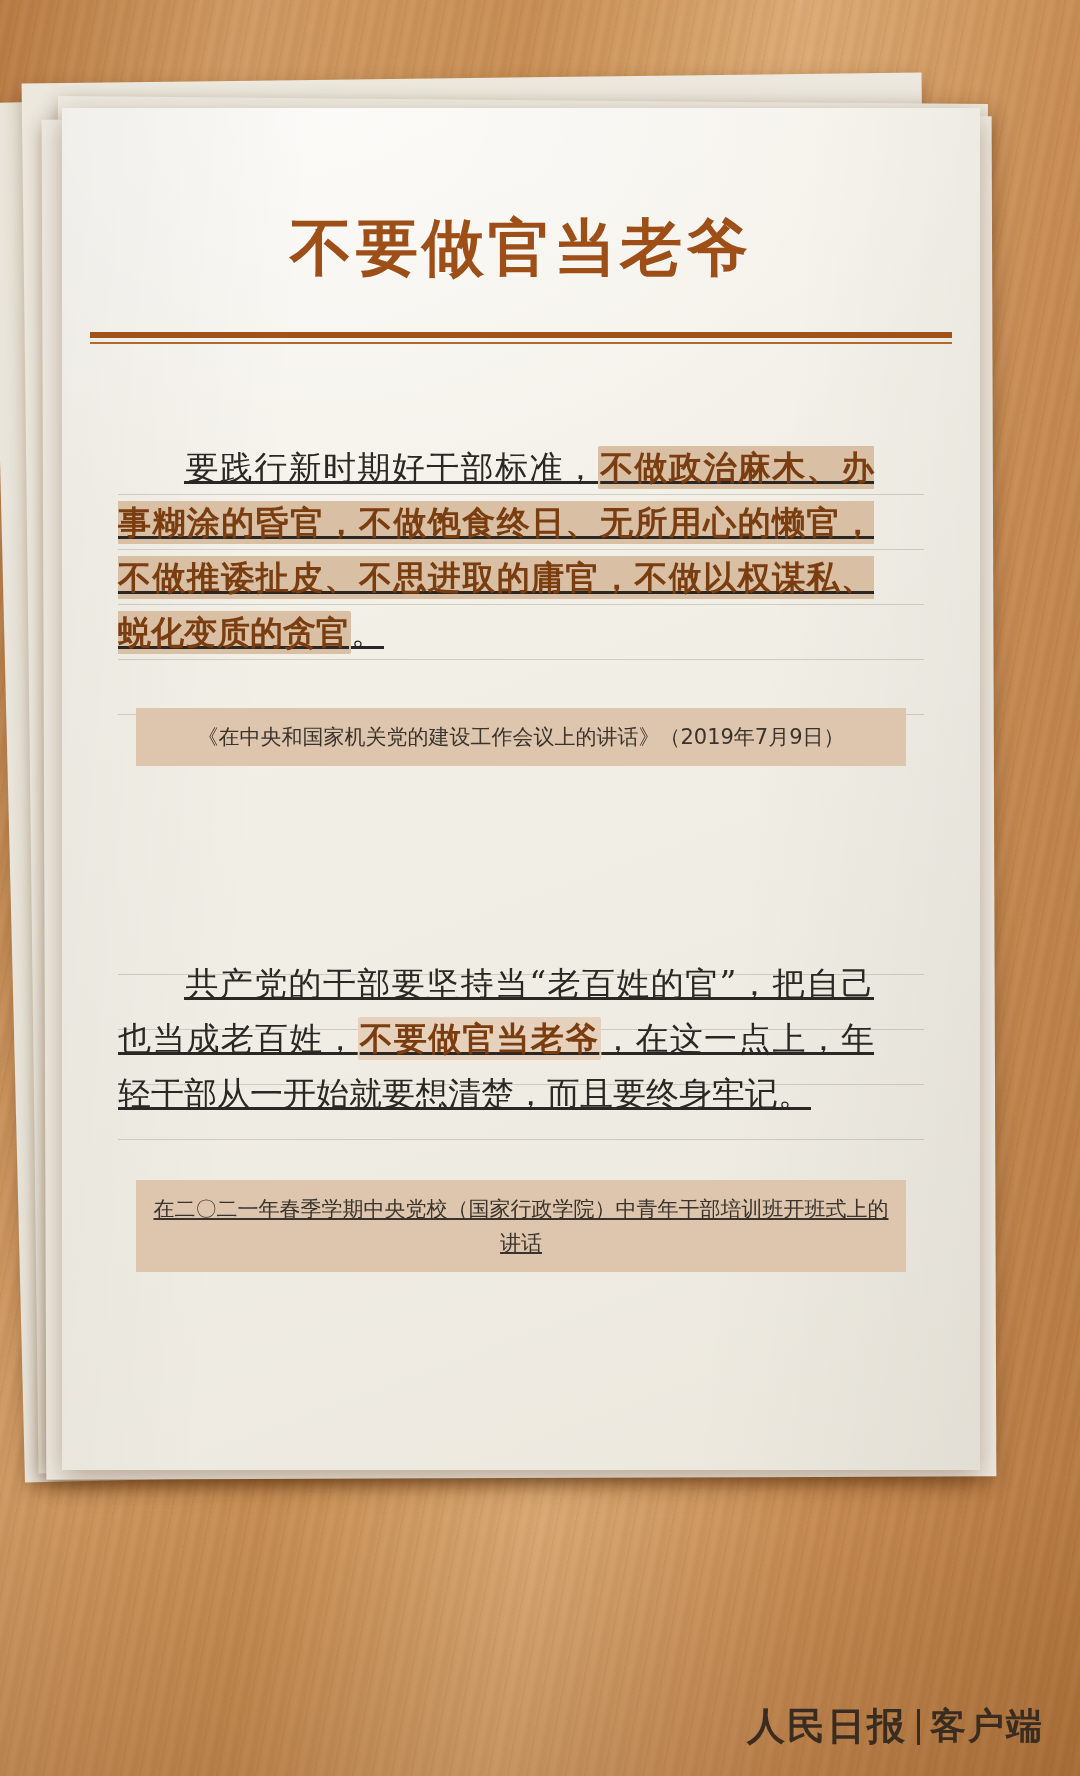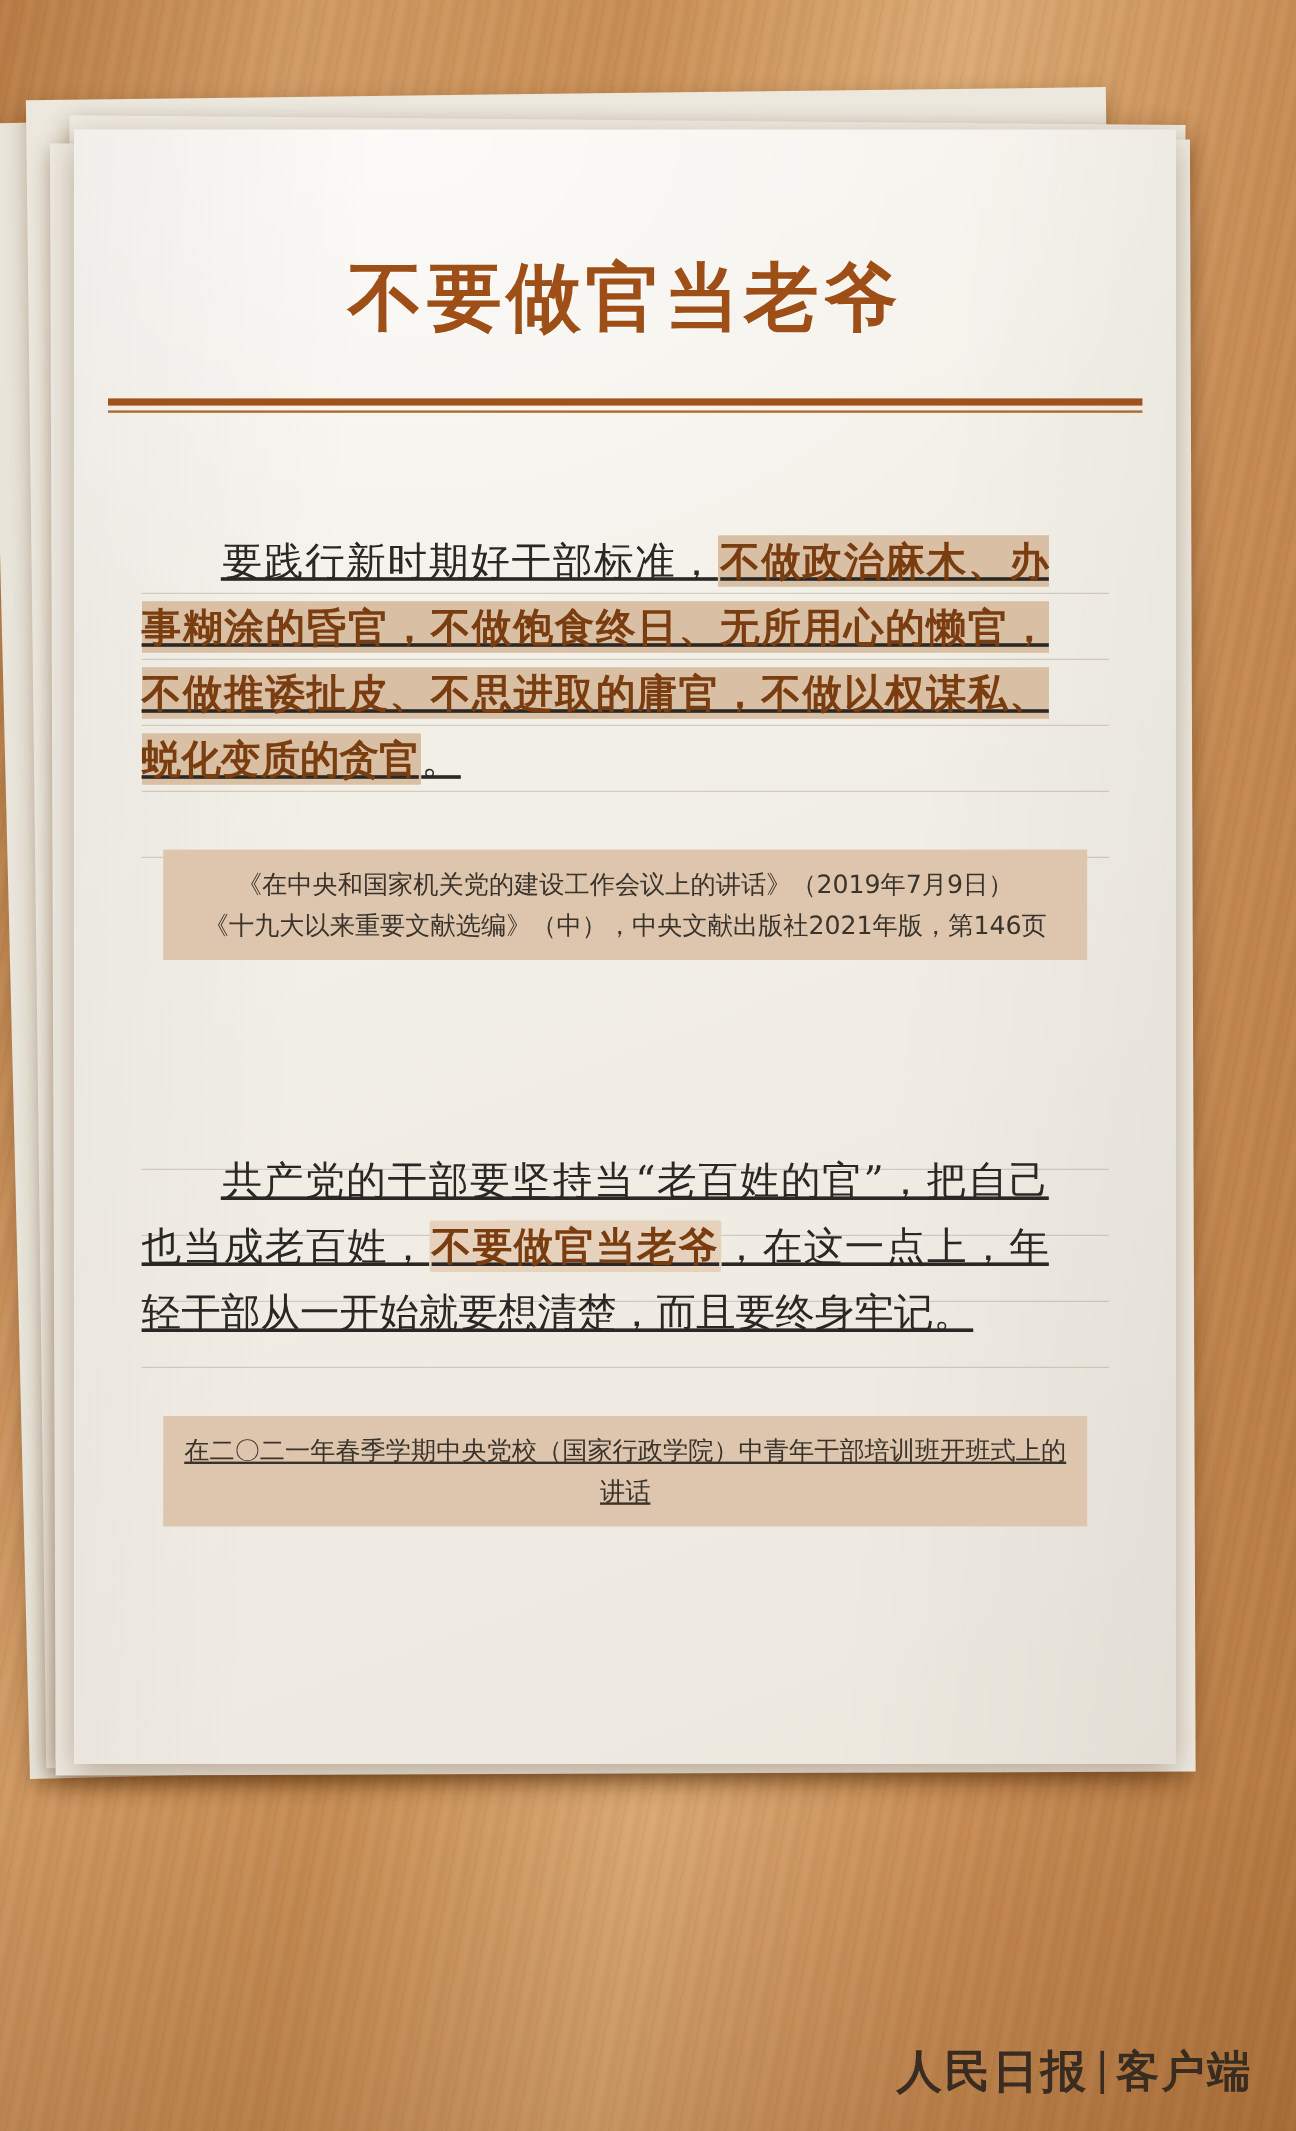--- a/index.html
+++ b/index.html
@@ -229,21 +229,20 @@
         <div class="ln" style="top:219px;"></div>
         <div class="ln" style="top:274px;"></div>
       </div>
 
       <div class="quote q1">
         <span class="indent"></span><span>要践行新时期好干部标准，</span><span class="hl">不做政治麻木、办事糊涂的昏官，不做饱食终日、无所用心的懒官，不做推诿扯皮、不思进取的庸官，不做以权谋私、蜕化变质的贪官</span><span>。</span>
       </div>
 
       <div class="source src1">
         <div>《在中央和国家机关党的建设工作会议上的讲话》（2019年7月9日）</div>
-        <div>《十九大以来重要文献选编》（中），中央文献出版社2021年版，第146页</div>
       </div>
 
       <div class="lines" style="top:812px;height:230px;">
         <div class="ln" style="top:54px;"></div>
         <div class="ln" style="top:109px;"></div>
         <div class="ln" style="top:164px;"></div>
         <div class="ln" style="top:219px;"></div>
       </div>
 
       <div class="quote q2">

